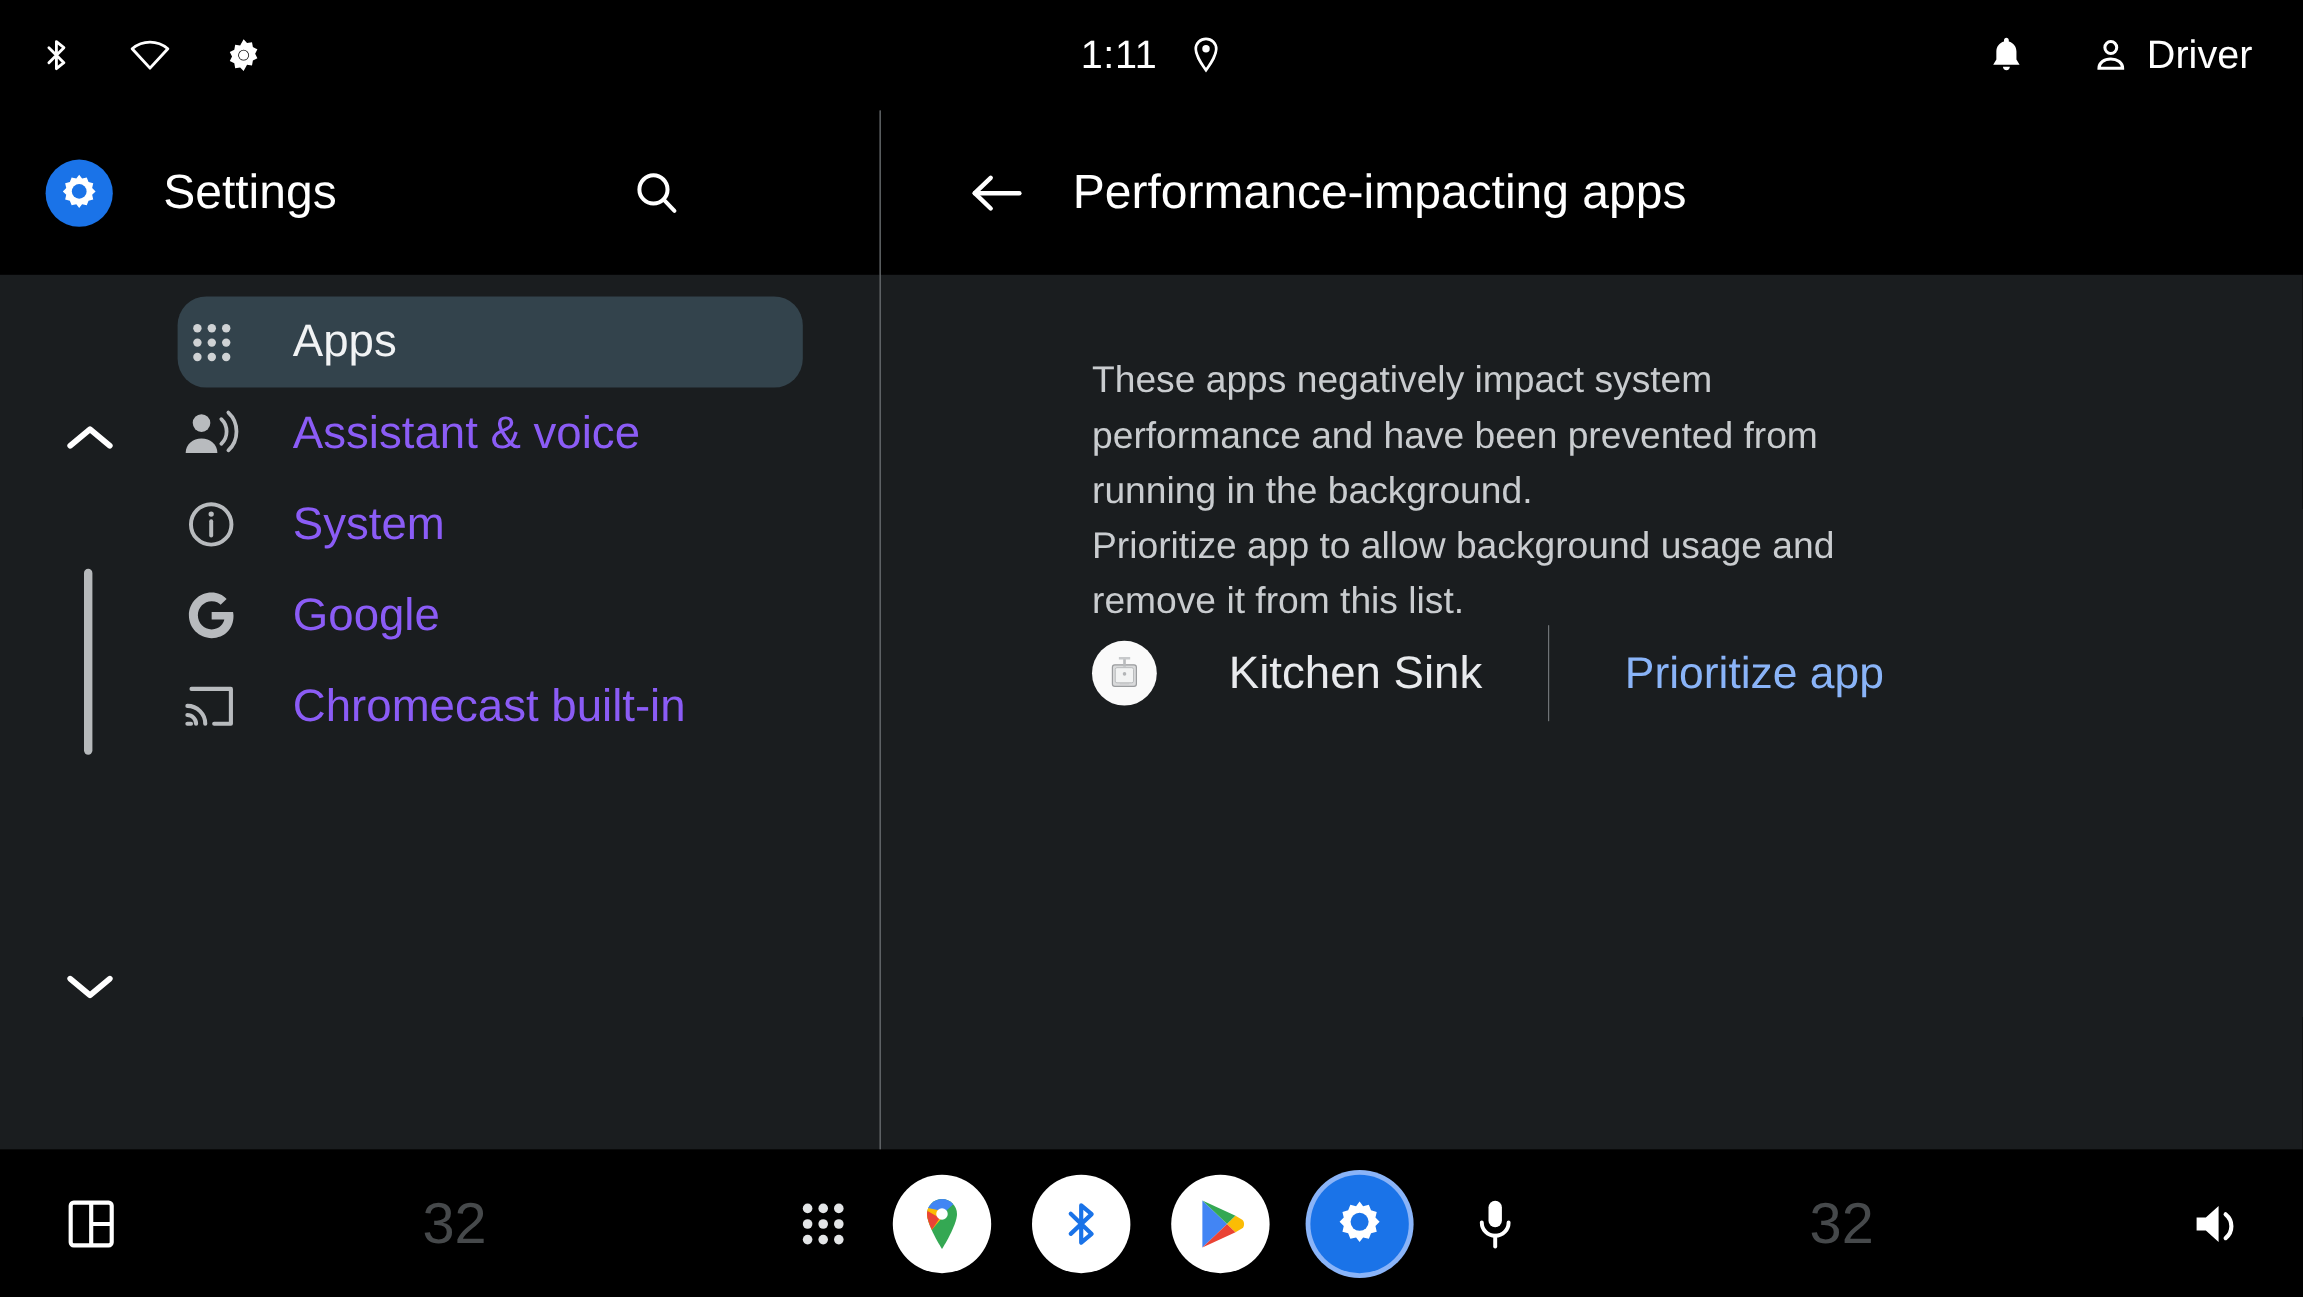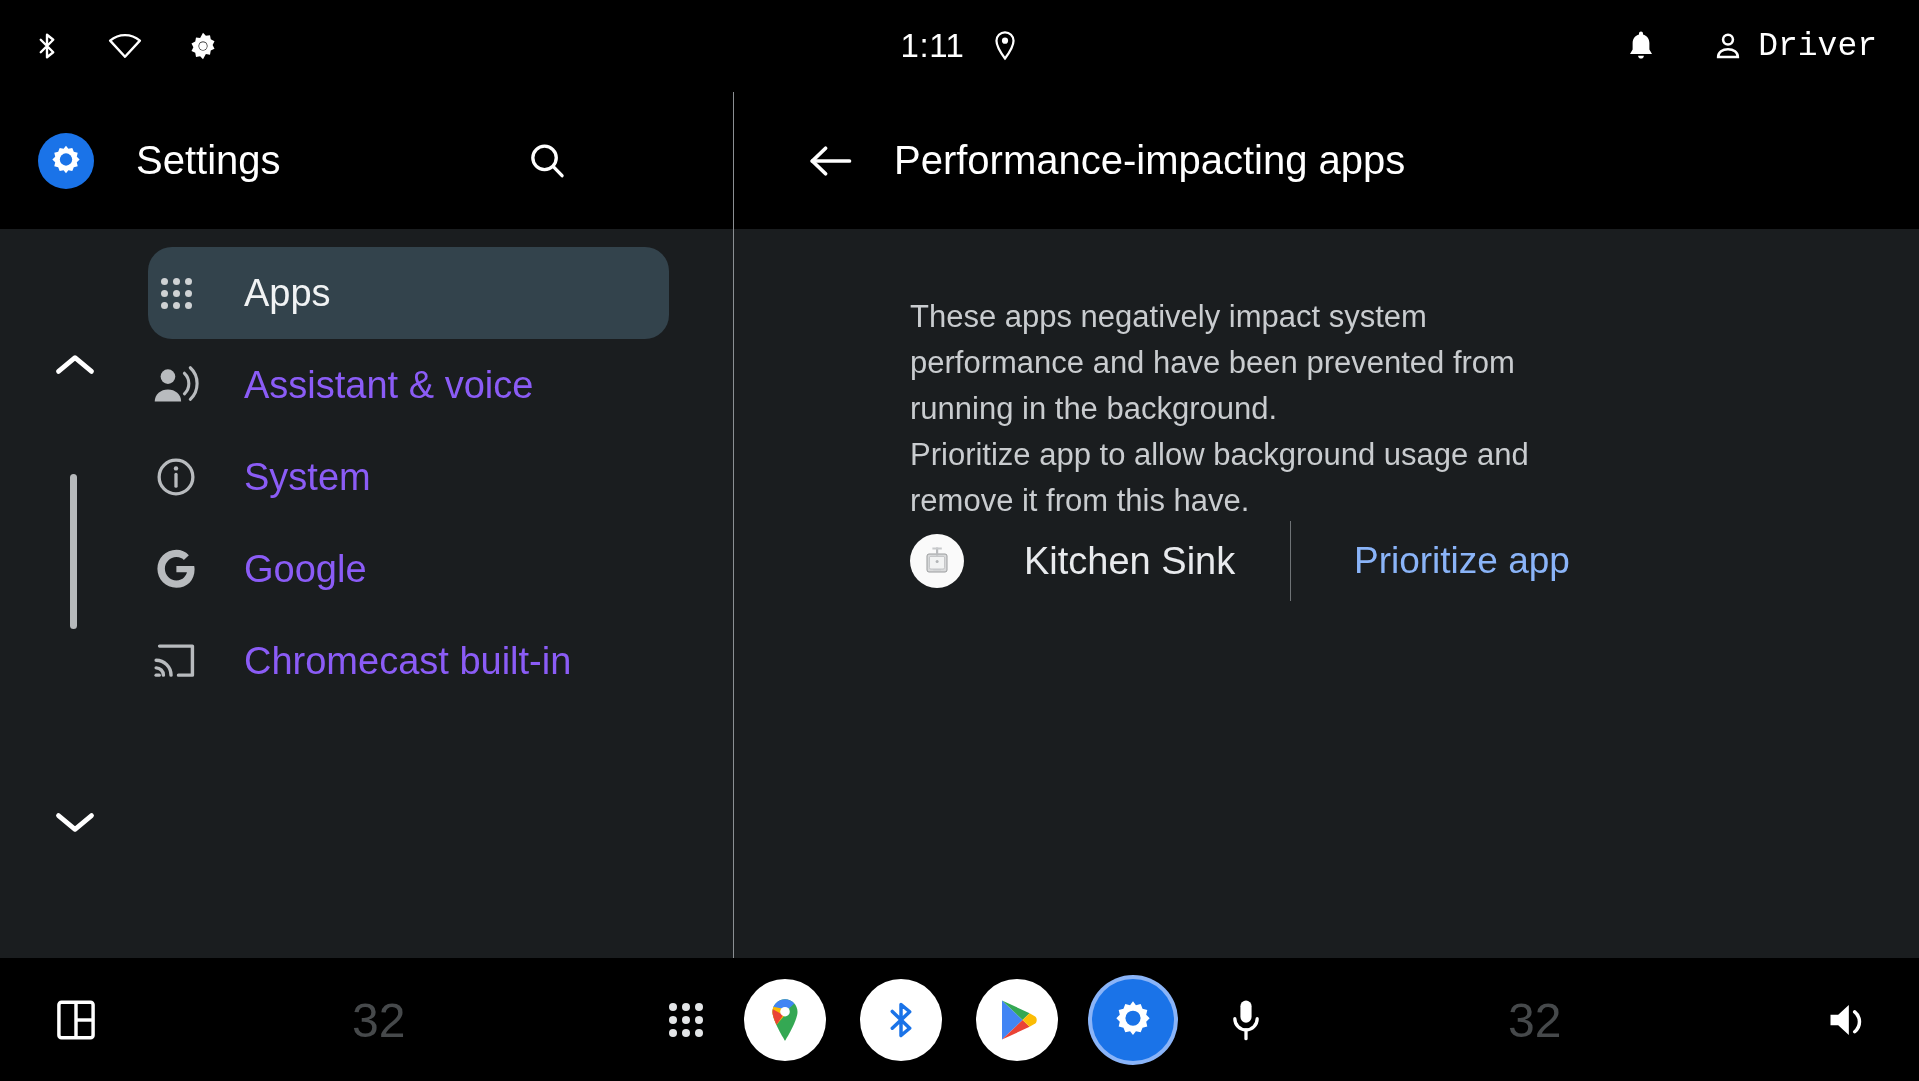--- a/index.html
+++ b/index.html
@@ -12,21 +12,21 @@
   }
   .screen { position:relative; width:1919px; height:1081px; background:#000; }
 
   
   .statusbar {
     position:absolute; left:0; top:0; width:1919px; height:92px;
     background:#000;
   }
   .sb-left { position:absolute; left:0; top:0; height:92px; display:flex; align-items:center; gap:46px; padding-left:32px; }
   .sb-center { position:absolute; left:0; right:0; top:0; height:92px; display:flex; align-items:center; justify-content:center; gap:28px; }
-  .sb-right { position:absolute; right:0; top:0; height:92px; display:flex; align-items:center; gap:56px; padding-right:42px;font-family:Liberation Mono, monospace; }
+  .sb-right { position:absolute; right:0; top:0; height:92px; display:flex; align-items:center; gap:56px; padding-right:42px; }
   .sb-icon { display:flex; align-items:center; justify-content:center; }
   .sb-time { font-size:33px; color:#fff; letter-spacing:.5px; font-weight:400; }
   .sb-user { display:flex; align-items:center; gap:14px; }
   .sb-user-label { font-size:33px; color:#fff; }
 
   
   .body-area { position:absolute; left:0; top:92px; width:1919px; height:866px; }
 
   .pane-left { position:absolute; left:0; top:0; width:733px; height:866px; }
   .pane-right { position:absolute; left:734px; top:0; width:1185px; height:866px; }
@@ -61,21 +61,21 @@
 
   
   .list-body {
     position:absolute; left:0; top:137px; width:733px; height:729px;
     background:#1a1d1f; overflow:hidden;
   }
   .nav-list { position:absolute; left:0; top:0; width:733px; }
 
   .nav-item {
     position:relative; display:flex; align-items:center;
-    height:92px; margin:0 64px 0 148px;
+    height:76px; margin:0 64px 0 148px;
     border-radius:24px; cursor:pointer;
   }
   .nav-item.selected { background:#33434c; }
   .nav-icon { width:56px; display:flex; align-items:center; justify-content:center; flex:0 0 auto; }
   .nav-label { font-size:38px; color:#8b5cf6; margin-left:40px; white-space:nowrap; font-weight:400; }
   .nav-item.selected .nav-label { color:#f1f3f4; }
 
   
   .chev {
     position:absolute; left:48px; width:54px; height:40px;
@@ -317,21 +317,21 @@
         </span>
         <span class="page-title">Performance-impacting apps</span>
       </div>
 
       <div class="detail-body">
         <div class="desc">
           <p>These apps negatively impact system</p>
           <p>performance and have been prevented from</p>
           <p>running in the background.</p>
           <p>Prioritize app to allow background usage and</p>
-          <p>remove it from this have.</p>
+          <p>remove it from this list.</p>
         </div>
 
         <div class="app-row">
           <span class="app-icon-wrap">
             <svg width="40" height="40" viewBox="0 0 40 40">
               <rect x="10" y="13" width="20" height="18" rx="2" fill="#d9dadb" stroke="#9a9c9e" stroke-width="1"></rect>
               <rect x="12.4" y="15.4" width="15.2" height="12.6" rx="1.4" fill="#f2f3f3" stroke="#b7b9bb" stroke-width=".8"></rect>
               <rect x="19" y="6.5" width="2.2" height="8" fill="#b9bbbd"></rect>
               <path d="M15.4 6.5h9.4v2.1h-9.4z" fill="#c7c9cb"></path>
               <circle cx="20.1" cy="20.6" r="1.5" fill="#b2b4b6"></circle>

